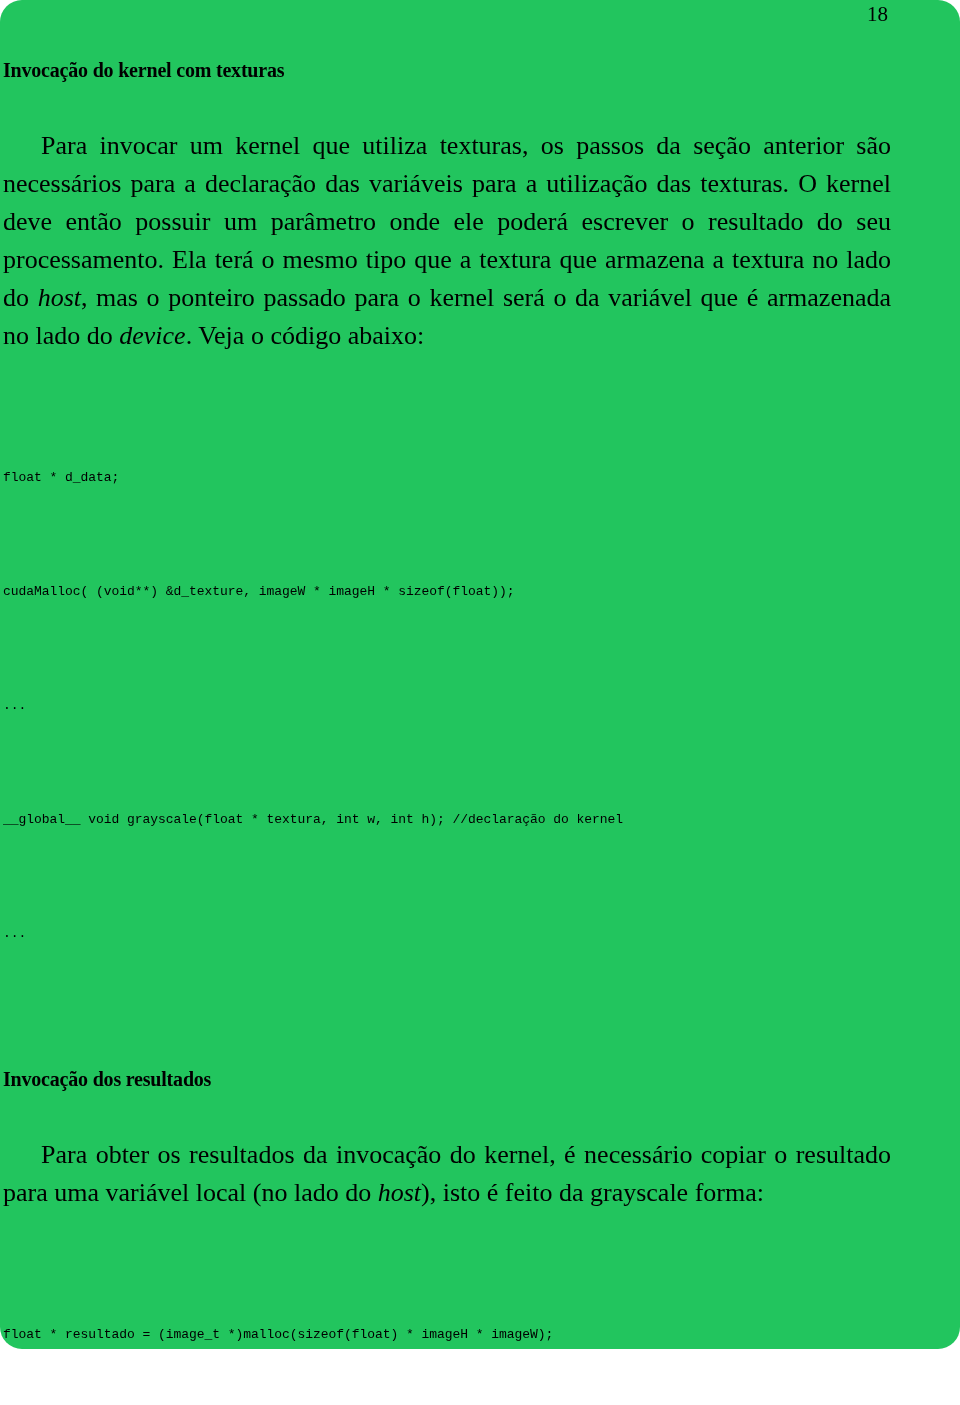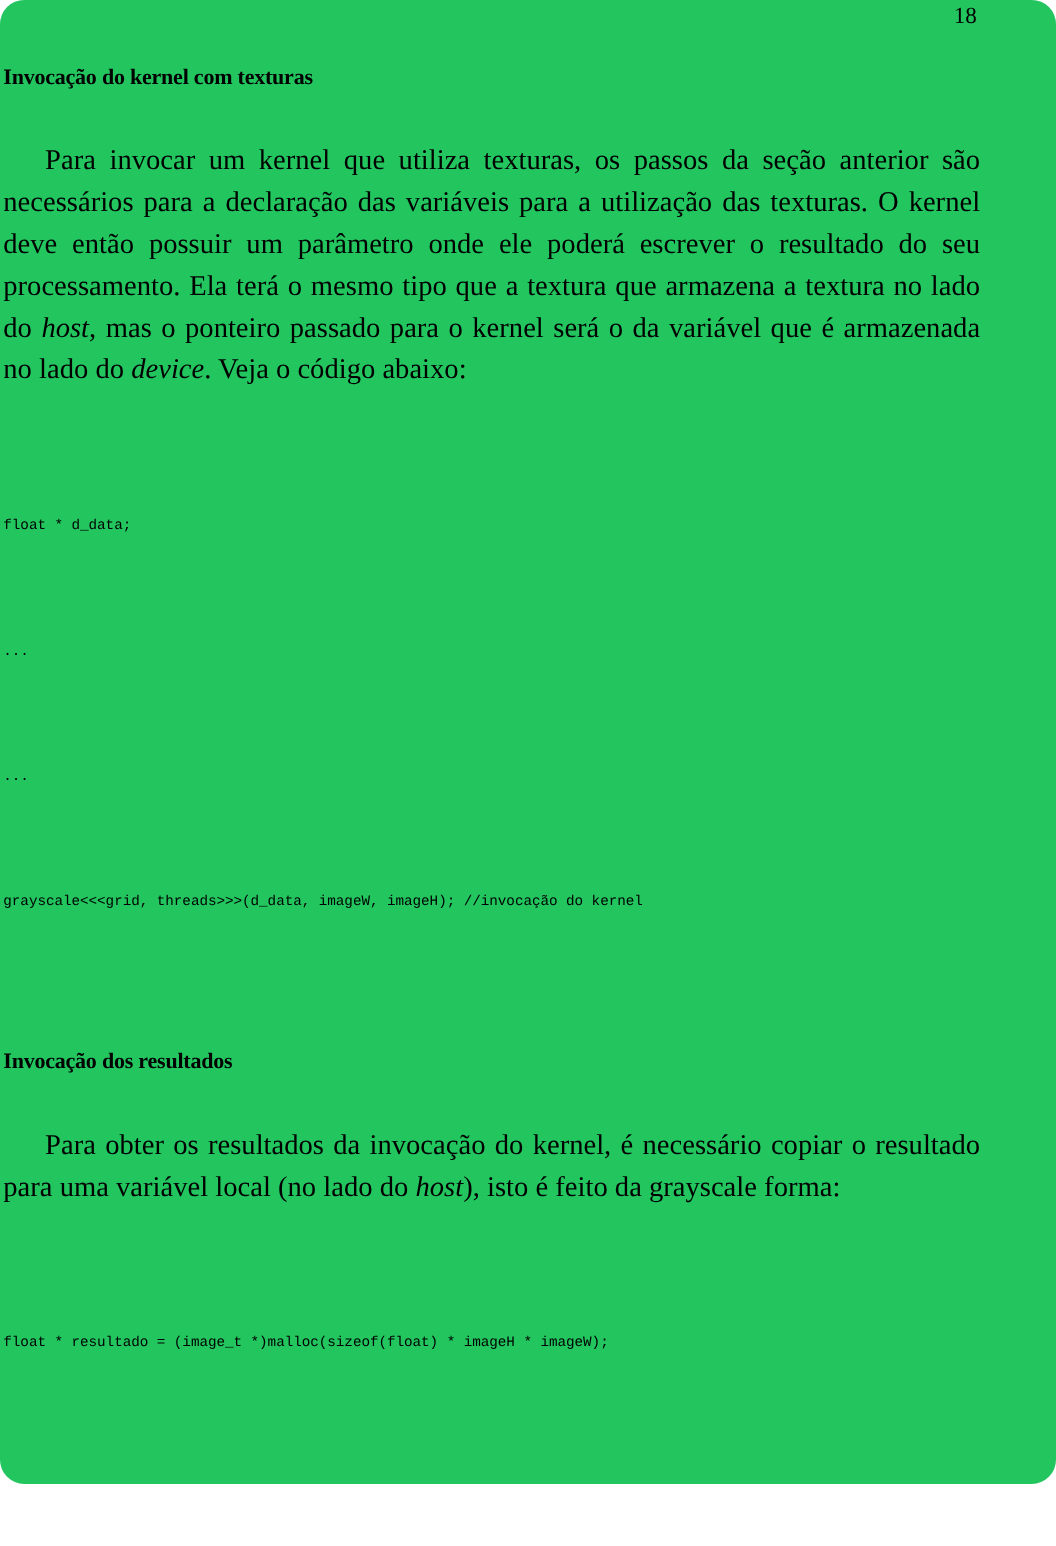--- a/index.html
+++ b/index.html
@@ -81,23 +81,24 @@
     <h2 class="section-heading">Invocação do kernel com texturas</h2>
 
     <div class="spacer-xl"></div>
 
     <p class="body-text"><span>Para invocar um kernel que utiliza texturas, os passos da seção anterior são necessários para a declaração das variáveis para a utilização das texturas. O kernel deve então possuir um parâmetro onde ele poderá escrever o resultado do seu processamento. Ela terá o mesmo tipo que a textura que armazena a textura no lado do </span><i>host</i><span>, mas o ponteiro passado para o kernel será o da variável que é armazenada no lado do </span><i>device</i><span>. Veja o código abaixo:</span></p>
 
     <div class="spacer-md"></div>
 
     <div class="code-block">
       <span class="code-line">float * d_data;</span>
+      <span class="code-line">cudaMalloc( (void**) &amp;d_texture, imageW * imageH * sizeof(float));</span>
       <span class="code-line">...</span>
+      <span class="code-line">__global__ void grayscale(float * textura, int w, int h); //declaração do kernel</span>
       <span class="code-line">...</span>
-      <span class="code-line">grayscale&lt;&lt;&lt;grid, threads&gt;&gt;&gt;(d_data, imageW, imageH); //invocação do kernel</span>
     </div>
 
     <div class="spacer-lg"></div>
 
     <h2 class="section-heading">Invocação dos resultados</h2>
 
     <div class="spacer-xl"></div>
 
     <p class="body-text"><span>Para obter os resultados da invocação do kernel, é necessário copiar o resultado para uma variável local (no lado do </span><i>host</i><span>), isto é feito da grayscale forma:</span></p>
 

